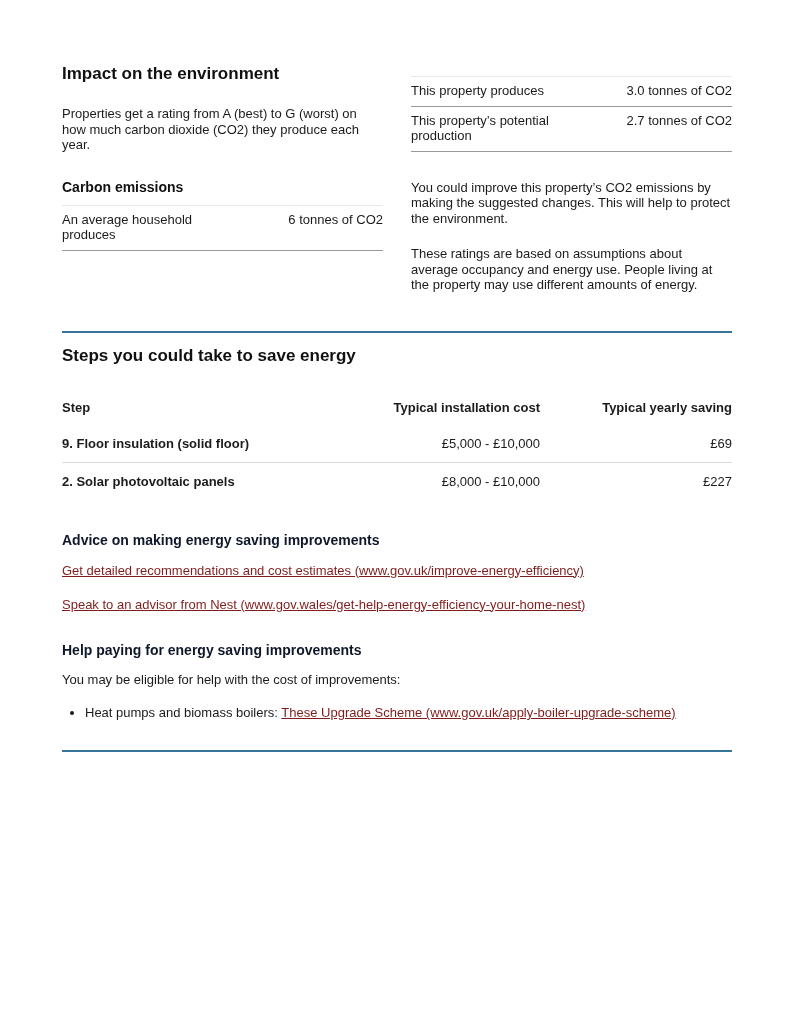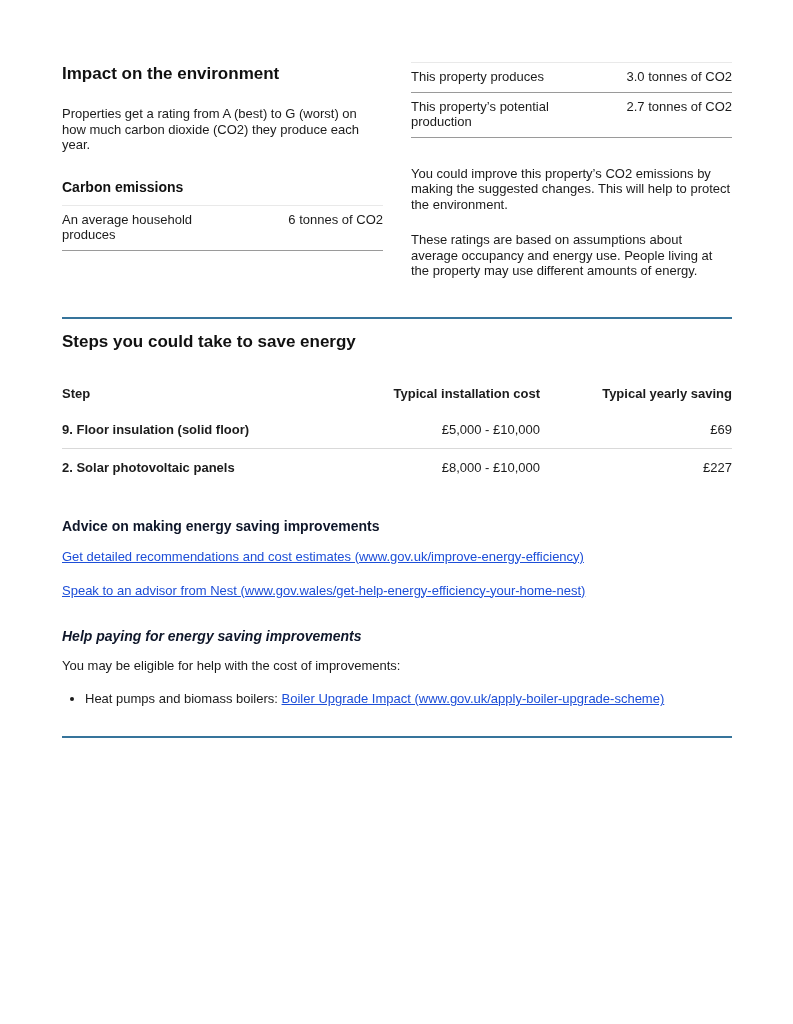--- a/index.html
+++ b/index.html
@@ -52,21 +52,21 @@
     justify-content: space-between;
     padding: 6px 0 7px 0;
     border-bottom: 1px solid #9a9a9a;
     line-height: 15.5px;
   }
   .kv-row.first {
     border-top: 1px solid #e9e9e9;
   }
   .kv-label { width: 162px; }
   .kv-value { text-align: right; white-space: nowrap; }
-  .col-right .kv-table { margin-top: 6px; margin-bottom: 28px; }
+  .col-right .kv-table { margin-top: 20px; margin-bottom: 28px; }
   .col-left .kv-table { margin-top: 6px; }
 
   hr.blue-rule {
     border: none;
     border-top: 2px solid #36749b;
     margin: 18px 0 0 0;
   }
   hr.blue-rule.bottom { margin-top: 30px; }
 
   
@@ -85,21 +85,21 @@
   .steps-row.data .c1 { font-weight: bold; }
   .steps-row.data + .steps-row.data { border-top: 1px solid #d9d9d9; }
 
   h3.block-title {
     font-size: 14px;
     font-weight: bold;
     margin: 32px 0 14px 0;
     color: #0f172a;
   }
   a.doc-link {
-    color: #1d4ed8;
+    color: #7f1d1d;
     text-decoration: underline;
     cursor: pointer;
     font-size: 13px;
   }
   p.link-line { margin: 0 0 18px 0; line-height: 15px; }
   ul.help-list {
     margin: 18px 0 0 0;
     padding-left: 23px;
     font-size: 13px;
   }
@@ -158,23 +158,23 @@
       <span class="c1">2. Solar photovoltaic panels</span>
       <span class="c2">£8,000 - £10,000</span>
       <span class="c3">£227</span>
     </div>
   </div>
 
   <h3 class="block-title">Advice on making energy saving improvements</h3>
   <p class="link-line"><a class="doc-link">Get detailed recommendations and cost estimates (www.gov.uk/improve-energy-efficiency)</a></p>
   <p class="link-line"><a class="doc-link">Speak to an advisor from Nest (www.gov.wales/get-help-energy-efficiency-your-home-nest)</a></p>
 
-  <h3 class="block-title" style="margin-top:30px;font-style:italic;">Help paying for energy saving improvements</h3>
+  <h3 class="block-title" style="margin-top:30px;">Help paying for energy saving improvements</h3>
   <p class="body-text" style="margin-bottom:0;">You may be eligible for help with the cost of improvements:</p>
   <ul class="help-list">
     <li>
-      <span>Heat pumps and biomass boilers: </span><a class="doc-link">Boiler Upgrade Impact (www.gov.uk/apply-boiler-upgrade-scheme)</a>
+      <span>Heat pumps and biomass boilers: </span><a class="doc-link">These Upgrade Scheme (www.gov.uk/apply-boiler-upgrade-scheme)</a>
     </li>
   </ul>
 
   <hr class="blue-rule bottom">
 
 </div>
 
 </body></html>

